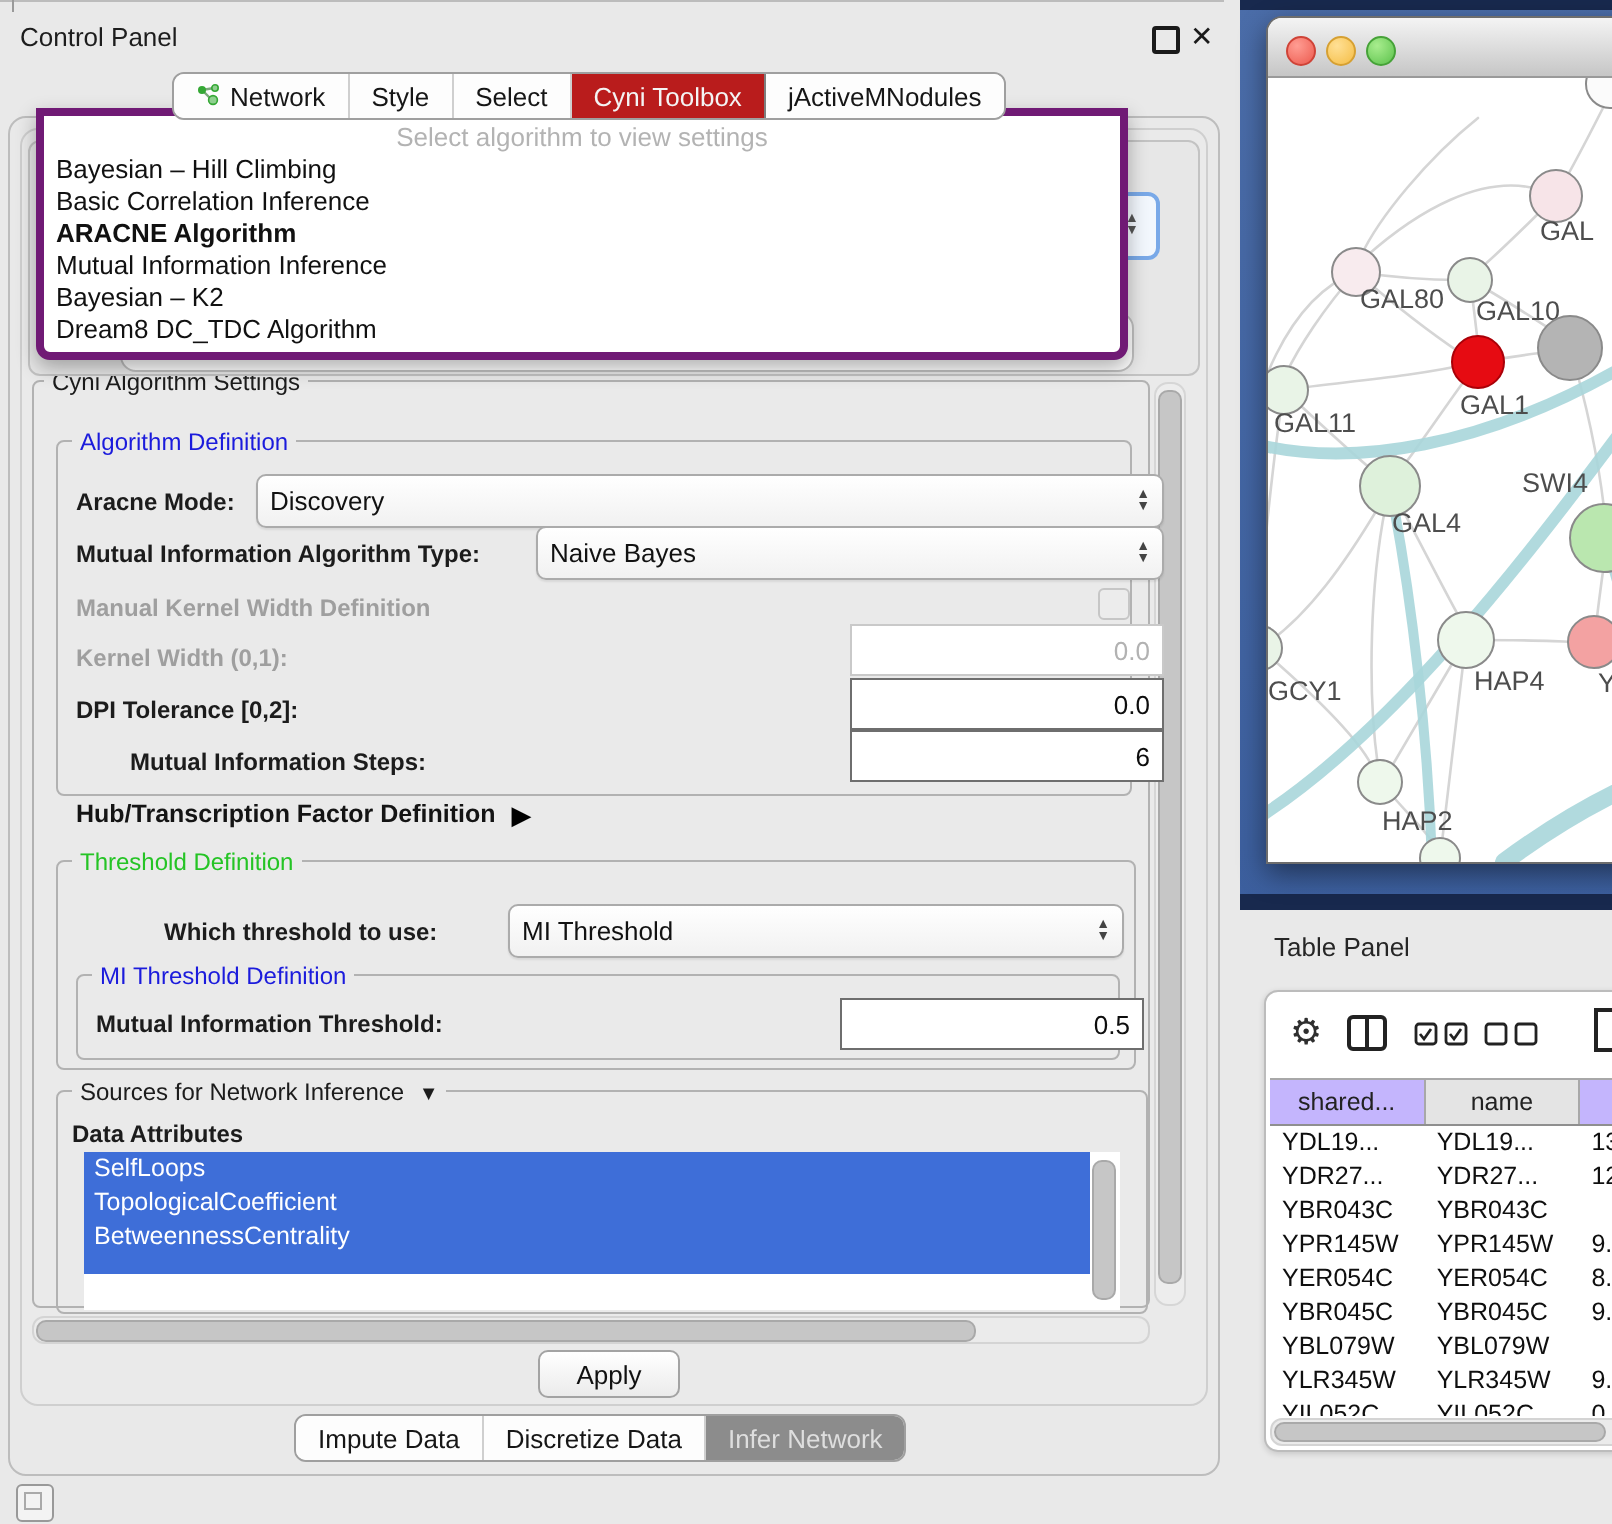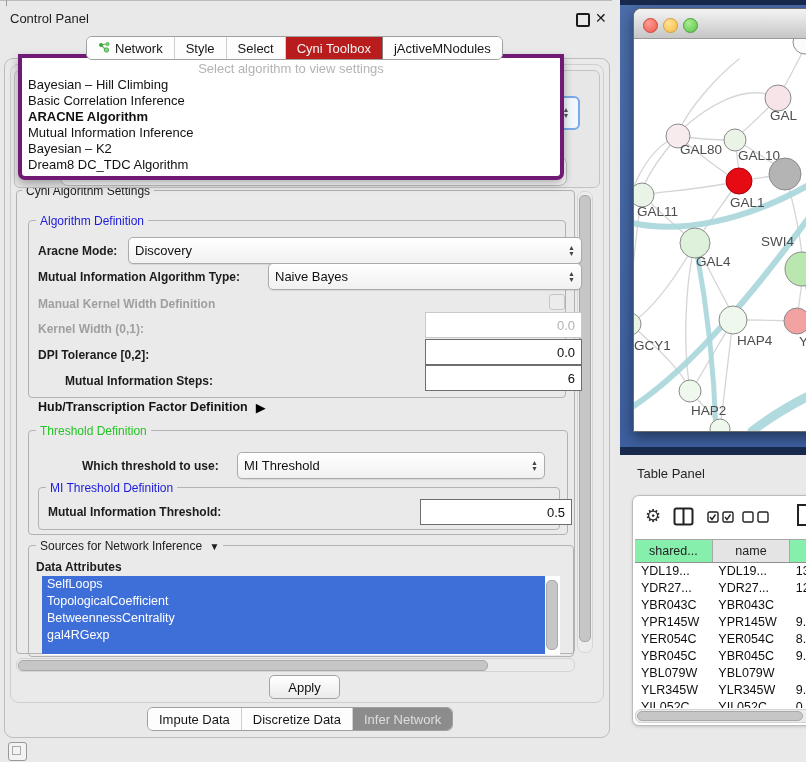--- a/index.html
+++ b/index.html
@@ -73,21 +73,21 @@
   .light{width:13px;height:13px;border-radius:50%;}
   .net-canvas{background:#ffffff;overflow:hidden;}
   .node-label{font-size:13.5px;fill:#4d4d4d;}
   
   .tp-title{font-size:13px;color:#262626;}
   .card{background:#ffffff;border:1px solid #bcbcbc;border-radius:7px;box-shadow:0 1px 3px rgba(0,0,0,.15);}
   .gear{font-size:18px;color:#2f2f2f;line-height:18px;}
   .thead{display:flex;border-top:1px solid #a8a8a8;border-bottom:1px solid #8f8f8f;}
   .th{height:22px;line-height:22px;font-size:12.5px;color:#222;text-align:center;
       border-right:1px solid #a8a8a8;background:#e4e4e4;overflow:hidden;white-space:nowrap;}
-  .th.hl{background:#86efac;}
+  .th.hl{background:#c4b5fd;}
   .trow{display:flex;height:17px;}
   .td{font-size:12.5px;color:#0f0f0f;line-height:17px;overflow:hidden;white-space:nowrap;}
 </style>
 </head>
 <body>
 
 <div id="root">
 
   <div class="abs" style="left:0;top:2;width:612px;height:1px;background:#bcbcbc;"></div>
   <div class="abs" style="left:6px;top:0;width:1px;height:6px;background:#9a9a9a;"></div>
@@ -186,21 +186,21 @@
 
   <div class="abs hub-row" style="left:38px;top:400px;">
     <span>Hub/Transcription Factor Definition</span>
     <span class="tri">▶</span>
   </div>
 
   <div class="abs group" style="left:28px;top:430px;width:538px;height:103px;"></div>
   <div class="abs legend green" style="left:36px;top:424px;">Threshold Definition</div>
 
   <div class="abs lbl" style="left:82px;top:459px;">Which threshold to use:</div>
-  <div class="abs combo" style="left:237px;top:452px;width:294px;height:25px;">
+  <div class="abs combo" style="left:254px;top:452px;width:294px;height:25px;">
     <span class="val">MI Threshold</span>
     <span class="arrows">
         <span>▲</span>
         <span>▼</span>
       </span>
   </div>
 
   <div class="abs group" style="left:38px;top:487px;width:520px;height:41px;background:#eaeaea;"></div>
   <div class="abs legend blue" style="left:46px;top:481px;">MI Threshold Definition</div>
   <div class="abs lbl" style="left:48px;top:505px;">Mutual Information Threshold:</div>
@@ -211,21 +211,20 @@
     <span>Sources for Network Inference</span>
     <span style="font-size:10px;margin-left:4px;">▼</span>
   </div>
   <div class="abs lbl" style="left:36px;top:560px;">Data Attributes</div>
 
   <div class="abs attr-list" style="left:42px;top:576px;width:518px;height:79px;">
     <div id="attr-items">
         <div class="attr-item">SelfLoops</div>
         <div class="attr-item">TopologicalCoefficient</div>
         <div class="attr-item">BetweennessCentrality</div>
-        <div class="attr-item">gal4RGexp</div>
       </div>
     <div class="attr-partial"></div>
   </div>
   <div class="abs vthumb" style="left:546px;top:580px;width:10px;height:68px;"></div>
 
   <div class="abs htrack" style="left:16px;top:658px;width:557px;height:12px;"></div>
   <div class="abs hthumb" style="left:18px;top:660px;width:468px;height:9px;"></div>
 
   <div class="abs apply-btn" style="left:269px;top:675px;width:69px;height:22px;">Apply</div>
 

